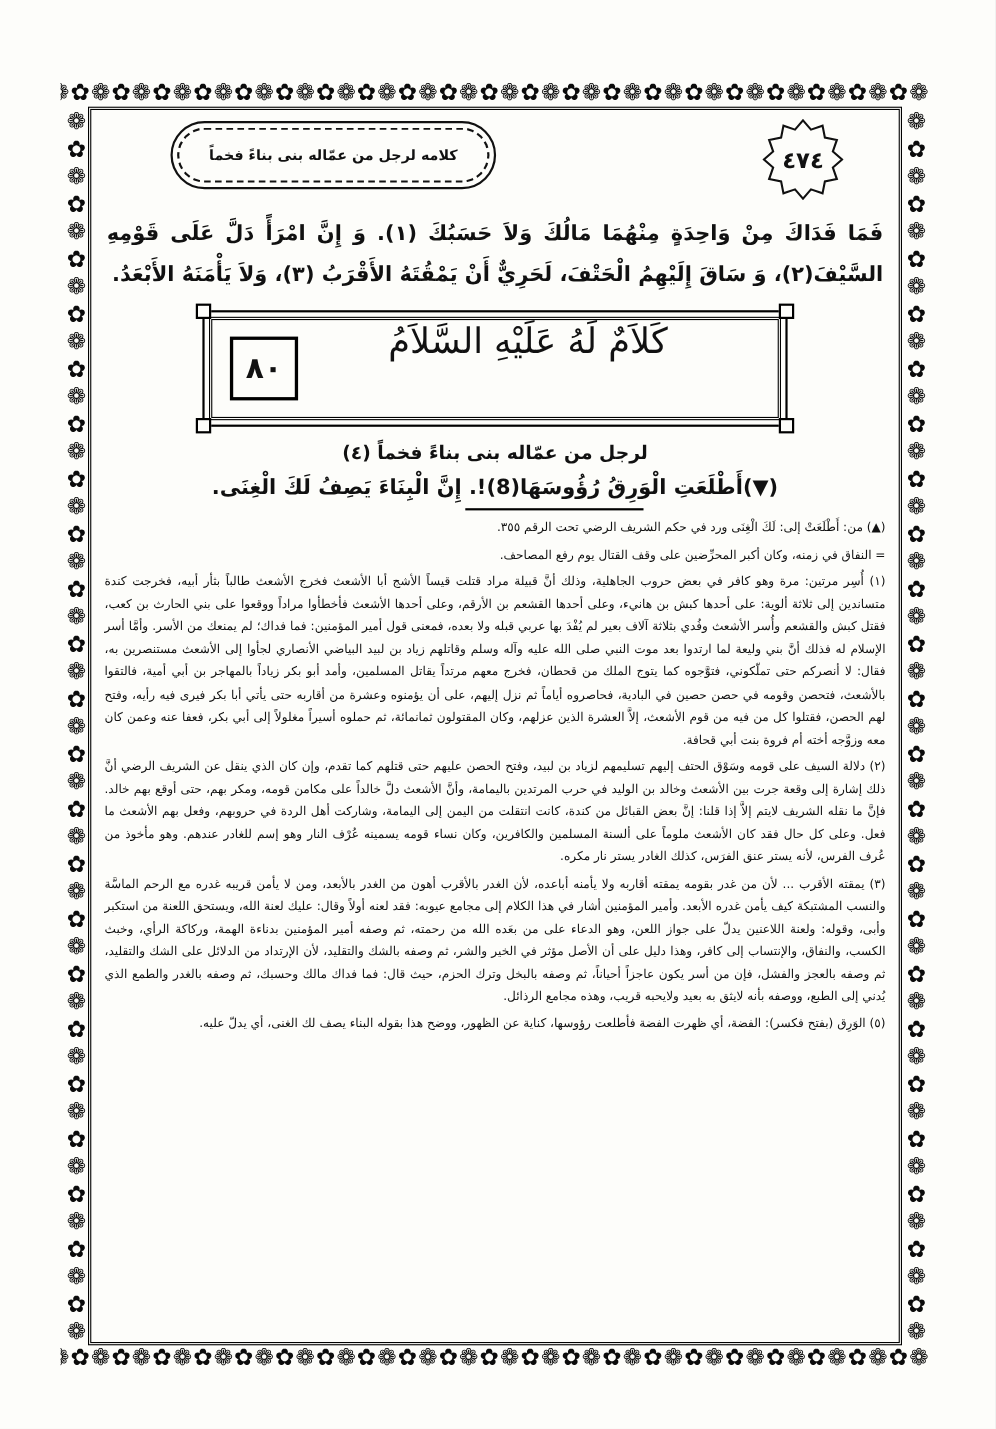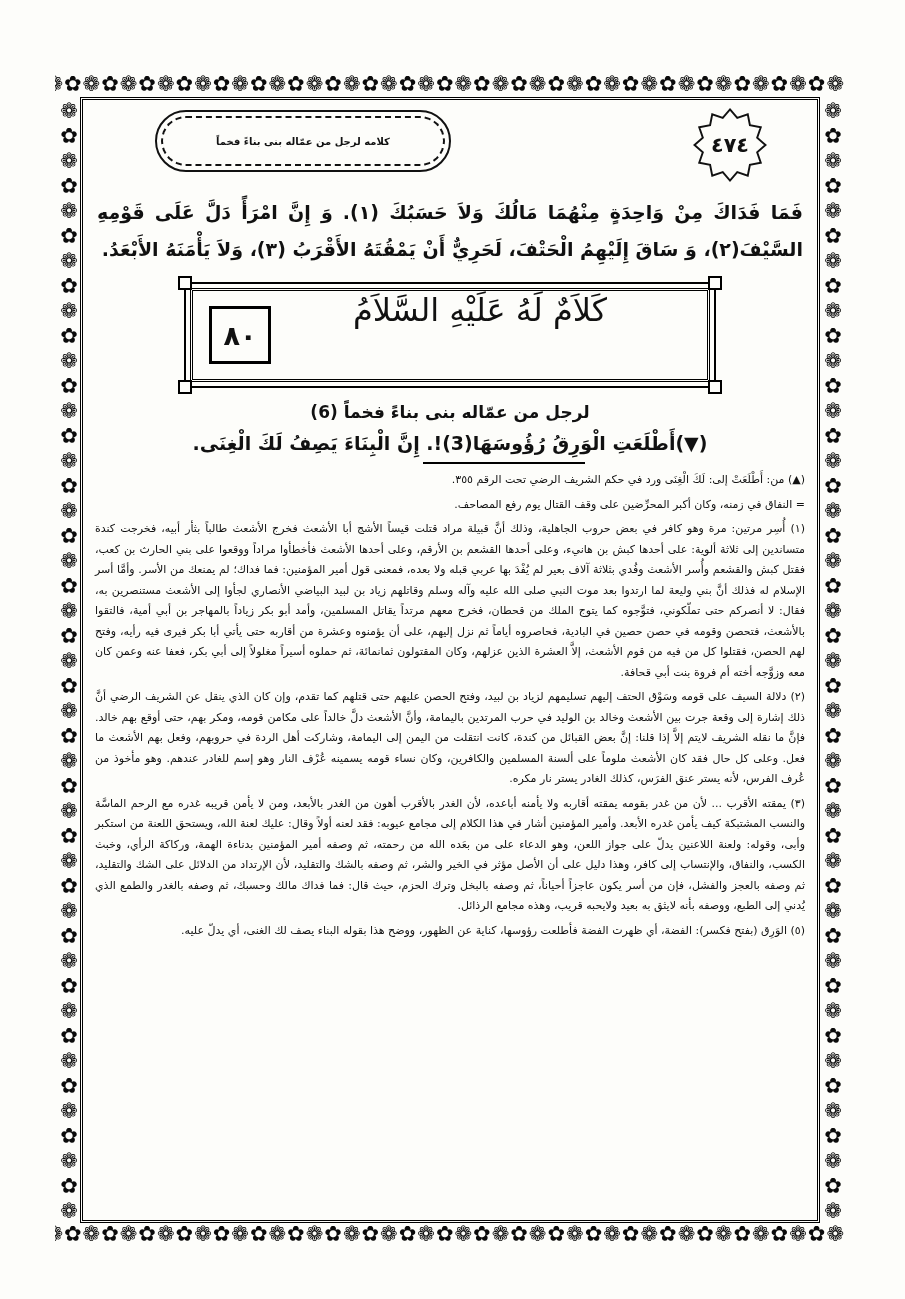--- a/index.html
+++ b/index.html
@@ -34,21 +34,21 @@
   
   .header { position:relative; height:78px; }
   .cartouche {
     position:absolute; left:64px; top:4px; width:296px; height:62px;
     border:2px solid #111; border-radius:32px; padding:4px; box-sizing:border-box;
     background:#fdfdfa;
   }
   .cartouche-inner {
     width:100%; height:100%; border:2px dashed #111; border-radius:26px;
     display:flex; align-items:center; justify-content:center;
-    font-size:10px; font-weight:bold; box-sizing:border-box; 
+    font-size:13px; font-weight:bold; box-sizing:border-box; 
   }
   .badge { position:absolute; right:42px; top:2px; width:74px; height:74px; }
   .badge text { font-weight:bold; font-family:"DejaVu Sans", sans-serif; }
   
   .intro {
     margin:10px 6px 0; font-size:19px; font-weight:bold;
     line-height:37px; text-align:justify;
   }
   
   .section-box {
@@ -110,22 +110,22 @@
         <span class="corner-sq sq-tl"></span>
         <span class="corner-sq sq-tr"></span>
         <span class="corner-sq sq-bl"></span>
         <span class="corner-sq sq-br"></span>
         <div class="section-box-inner">
           <div class="section-number">٨٠</div>
           <div class="section-title">كَلاَمٌ لَهُ عَلَيْهِ السَّلاَمُ</div>
         </div>
       </div>
 
-      <div class="subtitle">لرجل من عمّاله بنى بناءً فخماً (6)</div>
-      <div class="saying">(▼)أَطْلَعَتِ الْوَرِقُ رُؤُوسَهَا(3)!. إِنَّ الْبِنَاءَ يَصِفُ لَكَ الْغِنَى.</div>
+      <div class="subtitle">لرجل من عمّاله بنى بناءً فخماً (٤)</div>
+      <div class="saying">(▼)أَطْلَعَتِ الْوَرِقُ رُؤُوسَهَا(8)!. إِنَّ الْبِنَاءَ يَصِفُ لَكَ الْغِنَى.</div>
 
       <div class="fn-sep"></div>
 
       <div class="footnotes">
         <p>
           <span class="fn-marker">(▲)</span>
           <span>من: أَطْلَعَتْ إلى: لَكَ الْغِنَى ورد في حكم الشريف الرضي تحت الرقم ٣٥٥.</span>
         </p>
         <p>
           <span class="fn-marker">=</span>

